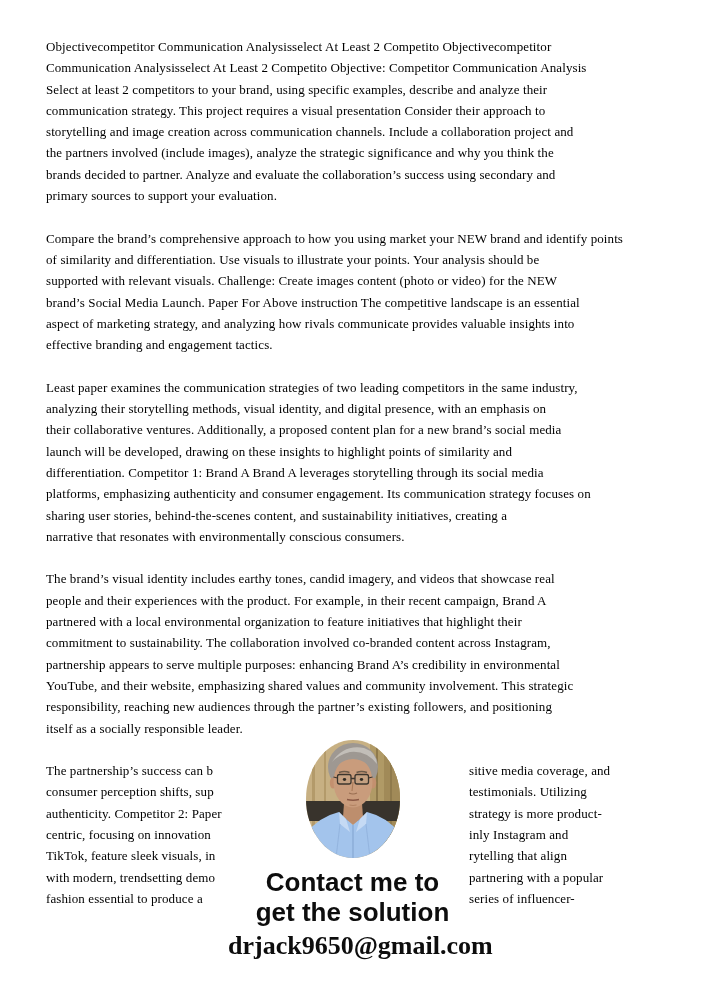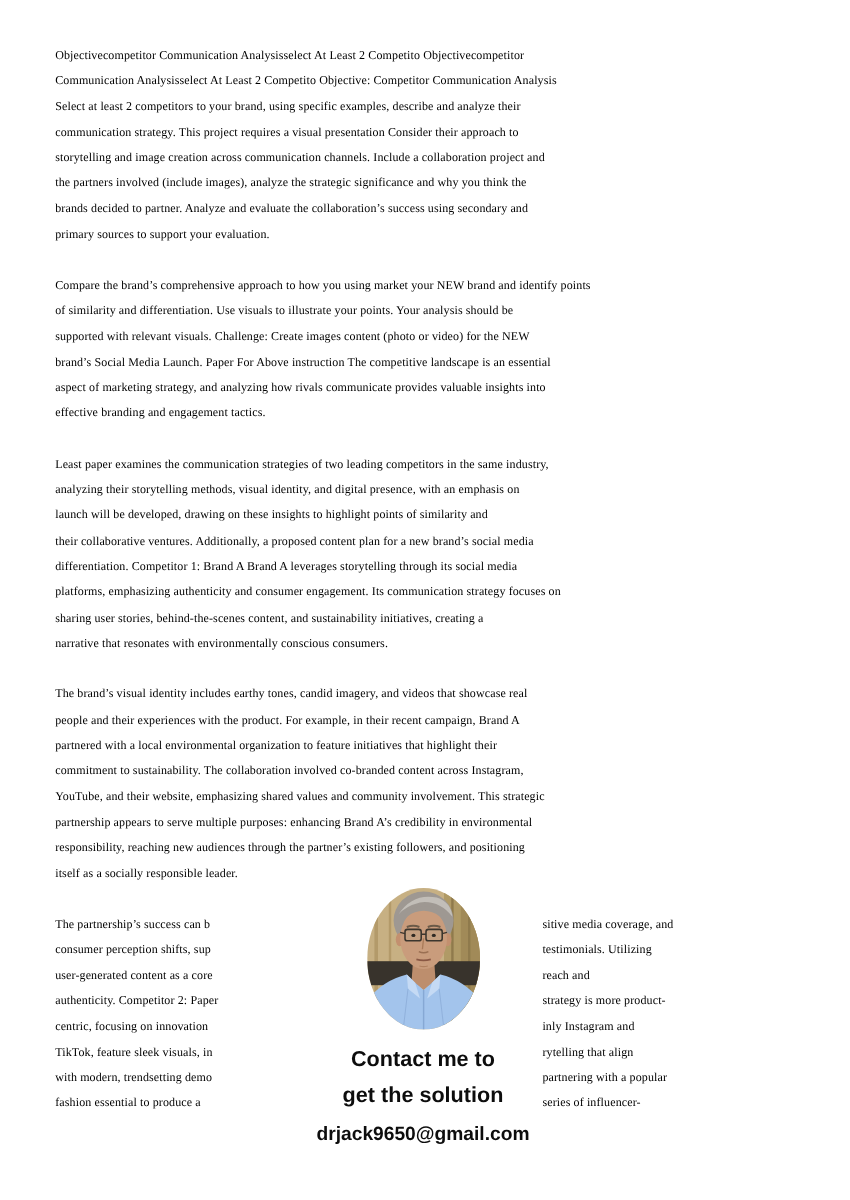--- a/index.html
+++ b/index.html
@@ -10,28 +10,28 @@
     overflow:hidden;
     font-family:"Liberation Serif", serif;
     color:#000000;
   }
   .doc {
     position:absolute;
     left:46px; top:36px; width:626px;
   }
   .paragraph { margin:0 0 21.3px 0; }
   .line {
-    font-size:10px;
+    font-size:13px;
     line-height:21.3px;
     height:21.3px;
     white-space:nowrap;
     letter-spacing:0.1px;
   }
   .line.split { position:relative; }
-  .frag-right { position:absolute; left:406px; top:0; }
+  .frag-right { position:absolute; left:423px; top:0; }
 
   
   .overlay {
     position:absolute;
     left:228px; top:728px;
     width:249px; height:250px;
     z-index:10;
   }
   .photo-wrap {
     position:absolute;
@@ -39,34 +39,34 @@
     width:94px; height:118px;
     transform:translateX(-50%);
   }
   .photo-wrap svg { display:block; width:94px; height:118px; }
   .contact-line {
     position:absolute;
     width:100%;
     text-align:center;
     font-family:"Liberation Sans", sans-serif;
     font-weight:700;
-    font-size:18px;
+    font-size:26px;
     line-height:26px;
     color:#0d0d0d;
   }
   .contact-line.l1 { top:141px; }
   .contact-line.l2 { top:171px; }
   .email-line {
     position:absolute;
     width:100%;
     top:205px;
     text-align:center;
-    font-family:Liberation Sans, sans-serif;
+    font-family:Liberation Serif, serif;
     font-weight:700;
-    font-size:16px;
+    font-size:26px;
     line-height:26px;
     color:#0d0d0d;
   }
 </style>
 </head>
 <body>
 
 <div class="page">
 
   <div class="doc">
@@ -84,41 +84,40 @@
         <div class="line">Compare the brand’s comprehensive approach to how you using market your NEW brand and identify points</div>
         <div class="line">of similarity and differentiation. Use visuals to illustrate your points. Your analysis should be</div>
         <div class="line">supported with relevant visuals. Challenge: Create images content (photo or video) for the NEW</div>
         <div class="line">brand’s Social Media Launch. Paper For Above instruction The competitive landscape is an essential</div>
         <div class="line">aspect of marketing strategy, and analyzing how rivals communicate provides valuable insights into</div>
         <div class="line">effective branding and engagement tactics.</div>
       </div>
       <div class="paragraph">
         <div class="line">Least paper examines the communication strategies of two leading competitors in the same industry,</div>
         <div class="line">analyzing their storytelling methods, visual identity, and digital presence, with an emphasis on</div>
+        <div class="line">their collaborative ventures. Additionally, a proposed content plan for a new brand’s social media</div>
         <div class="line">launch will be developed, drawing on these insights to highlight points of similarity and</div>
-        <div class="line">their collaborative ventures. Additionally, a proposed content plan for a new brand’s social media</div>
         <div class="line">differentiation. Competitor 1: Brand A Brand A leverages storytelling through its social media</div>
         <div class="line">platforms, emphasizing authenticity and consumer engagement. Its communication strategy focuses on</div>
         <div class="line">sharing user stories, behind-the-scenes content, and sustainability initiatives, creating a</div>
         <div class="line">narrative that resonates with environmentally conscious consumers.</div>
       </div>
       <div class="paragraph">
         <div class="line">The brand’s visual identity includes earthy tones, candid imagery, and videos that showcase real</div>
         <div class="line">people and their experiences with the product. For example, in their recent campaign, Brand A</div>
         <div class="line">partnered with a local environmental organization to feature initiatives that highlight their</div>
         <div class="line">commitment to sustainability. The collaboration involved co-branded content across Instagram,</div>
+        <div class="line">partnership appears to serve multiple purposes: enhancing Brand A’s credibility in environmental</div>
         <div class="line">YouTube, and their website, emphasizing shared values and community involvement. This strategic</div>
-        <div class="line">partnership appears to serve multiple purposes: enhancing Brand A’s credibility in environmental</div>
         <div class="line">responsibility, reaching new audiences through the partner’s existing followers, and positioning</div>
         <div class="line">itself as a socially responsible leader.</div>
       </div>
       <div class="paragraph">
         <div class="line split"><span class="frag-left">The partnership’s success can b</span><span class="frag-right">sitive media coverage, and</span></div>
         <div class="line split"><span class="frag-left">consumer perception shifts, sup</span><span class="frag-right">testimonials. Utilizing</span></div>
-        <div class="line split"><span class="frag-left">user-generated content as a core</span><span class="frag-right">reach and</span></div>
         <div class="line split"><span class="frag-left">authenticity. Competitor 2: Paper</span><span class="frag-right">strategy is more product-</span></div>
         <div class="line split"><span class="frag-left">centric, focusing on innovation</span><span class="frag-right">inly Instagram and</span></div>
         <div class="line split"><span class="frag-left">TikTok, feature sleek visuals, in</span><span class="frag-right">rytelling that align</span></div>
         <div class="line split"><span class="frag-left">with modern, trendsetting demo</span><span class="frag-right">partnering with a popular</span></div>
         <div class="line split"><span class="frag-left">fashion essential to produce a</span><span class="frag-right">series of influencer-</span></div>
       </div>
     </div>
 
   <div class="overlay" title="oval portrait of gray-haired man with glasses in light blue shirt">
     <div class="photo-wrap">

